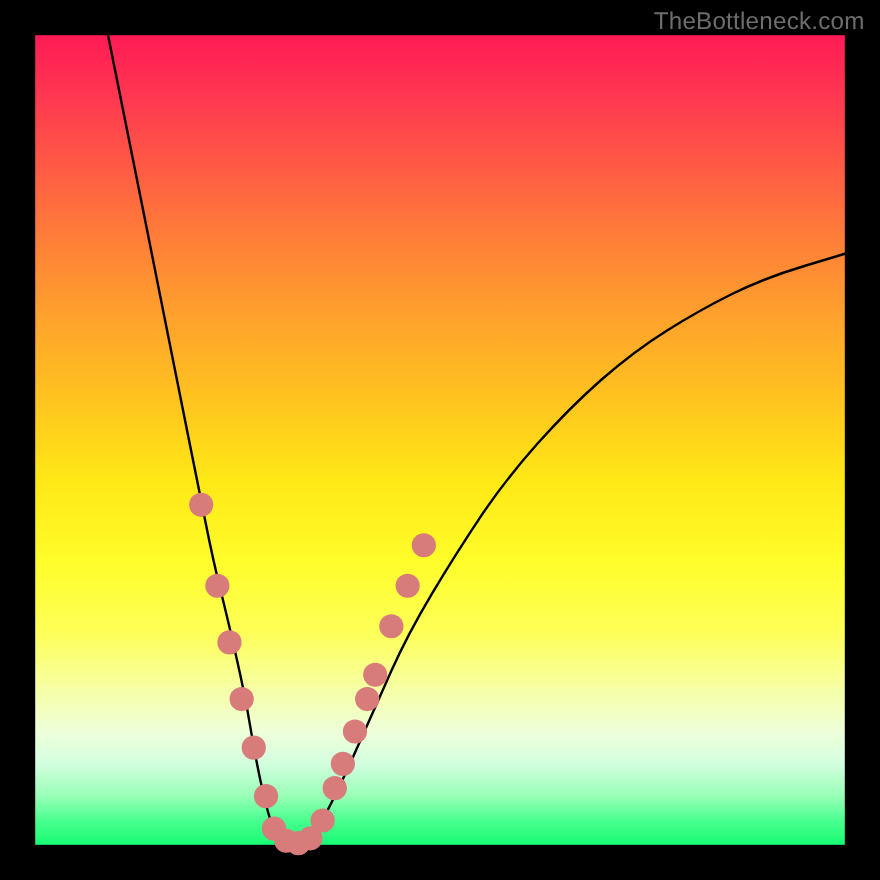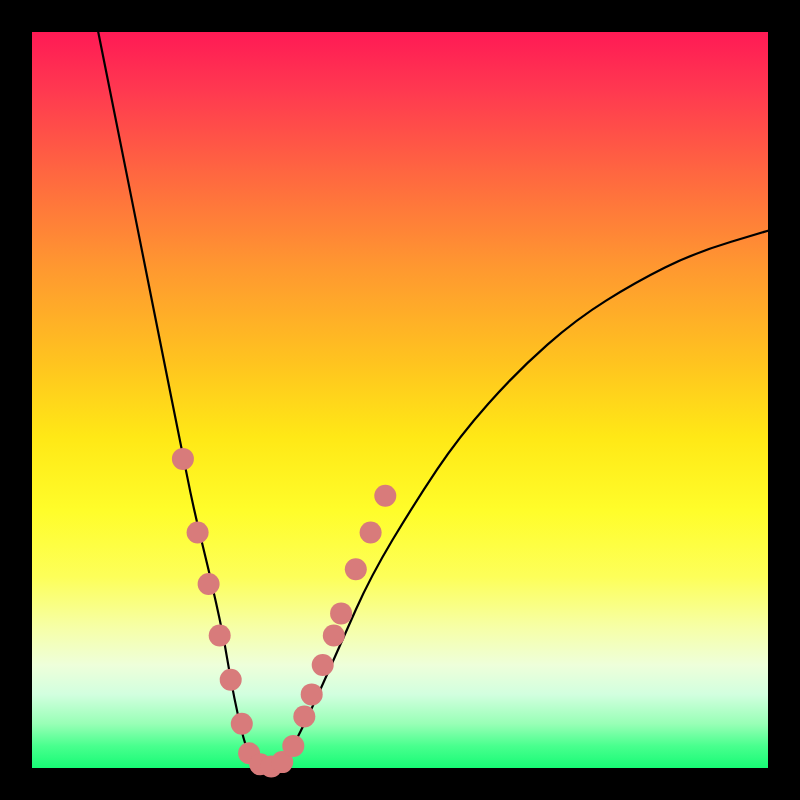--- a/index.html
+++ b/index.html
@@ -85,13 +85,14 @@
           <circle cx="279.7" cy="662.4" r="11" fill="#d87b7b"></circle>
           <circle cx="290.7" cy="633.0" r="11" fill="#d87b7b"></circle>
           <circle cx="301.8" cy="603.5" r="11" fill="#d87b7b"></circle>
           <circle cx="309.1" cy="581.4" r="11" fill="#d87b7b"></circle>
           <circle cx="323.8" cy="537.3" r="11" fill="#d87b7b"></circle>
           <circle cx="338.6" cy="500.5" r="11" fill="#d87b7b"></circle>
           <circle cx="353.3" cy="463.7" r="11" fill="#d87b7b"></circle>
         </g>
     </svg>
   </div>
+  <div class="watermark">TheBottleneck.com</div>
 </div>
 
 </body></html>

